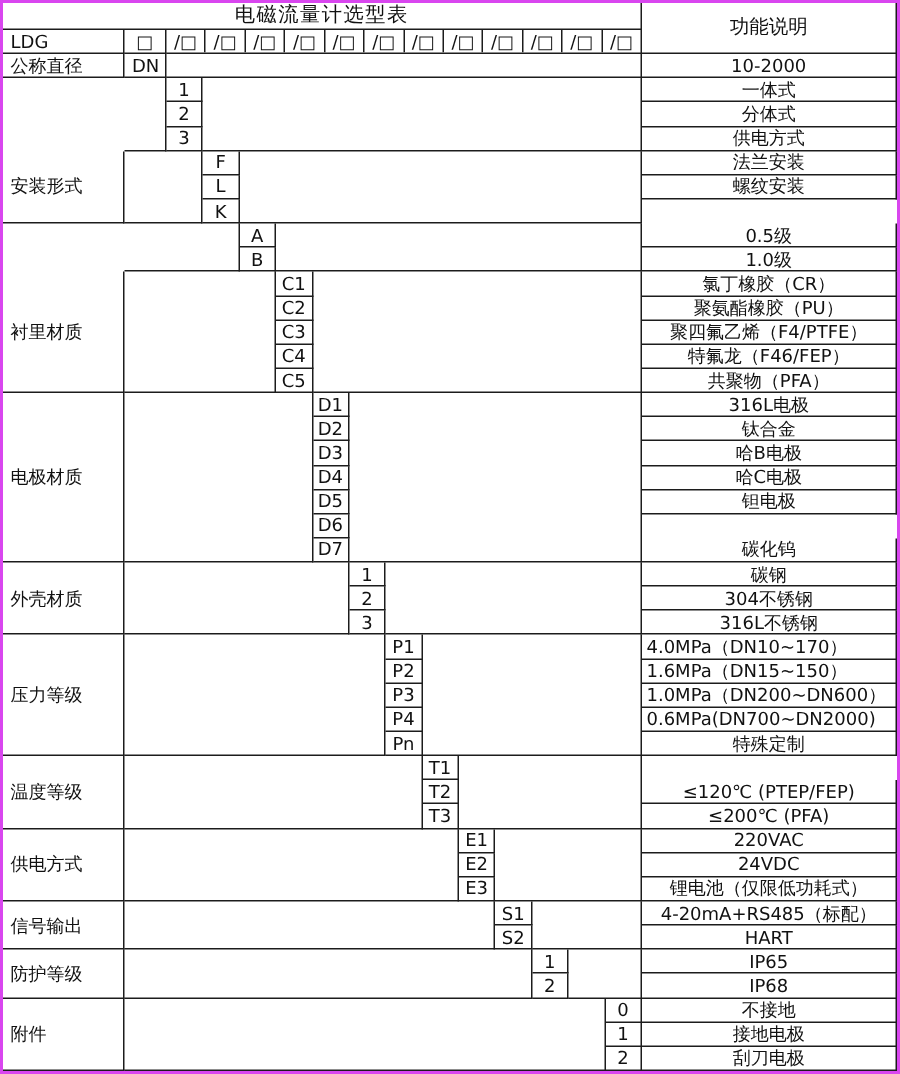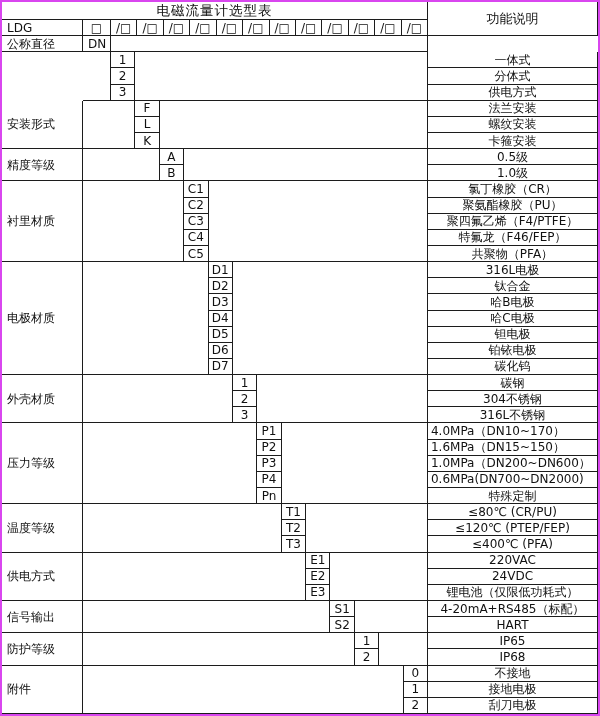--- a/index.html
+++ b/index.html
@@ -51,41 +51,40 @@
     <span class="slot">/□</span>
     <span class="slot">/□</span>
     <span class="slot">/□</span>
     <span class="slot">/□</span>
     <span class="slot">/□</span>
   </div>
 
   <div class="cell la" style="grid-area:3/1/4/2">公称直径</div>
   <div class="cell la" style="grid-area:3/2/4/3">DN</div>
   <div class="cell" style="grid-area:3/3/4/16"></div>
+  <div class="cell" style="grid-area:3/16/4/17">10-2000</div>
 
   <div class="cell" style="grid-area:4/2/7/3"></div>
   <div class="cell" style="grid-area:4/3/5/4">1</div>
   <div class="cell" style="grid-area:5/3/6/4">2</div>
   <div class="cell" style="grid-area:6/3/7/4">3</div>
   <div class="cell" style="grid-area:4/4/7/16"></div>
   <div class="cell" style="grid-area:4/16/5/17">一体式</div>
   <div class="cell" style="grid-area:5/16/6/17">分体式</div>
   <div class="cell" style="grid-area:6/16/7/17">供电方式</div>
 
   <div class="cell la" style="grid-area:7/1/10/2">安装形式</div>
   <div class="cell" style="grid-area:7/2/10/4"></div>
   <div class="cell" style="grid-area:7/4/8/5">F</div>
   <div class="cell" style="grid-area:8/4/9/5">L</div>
   <div class="cell" style="grid-area:9/4/10/5">K</div>
   <div class="cell" style="grid-area:7/5/10/16"></div>
   <div class="cell" style="grid-area:7/16/8/17">法兰安装</div>
   <div class="cell" style="grid-area:8/16/9/17">螺纹安装</div>
-  <div class="cell" style="grid-area:9/16/10/17">卡箍安装</div>
 
-  <div class="cell la" style="grid-area:10/1/12/2">精度等级</div>
   <div class="cell" style="grid-area:10/2/12/5"></div>
   <div class="cell" style="grid-area:10/5/11/6">A</div>
   <div class="cell" style="grid-area:11/5/12/6">B</div>
   <div class="cell" style="grid-area:10/6/12/16"></div>
   <div class="cell" style="grid-area:10/16/11/17">0.5级</div>
   <div class="cell" style="grid-area:11/16/12/17">1.0级</div>
 
   <div class="cell la" style="grid-area:12/1/17/2">衬里材质</div>
   <div class="cell" style="grid-area:12/2/17/6"></div>
   <div class="cell" style="grid-area:12/6/13/7">C1</div>
@@ -108,21 +107,20 @@
   <div class="cell" style="grid-area:20/7/21/8">D4</div>
   <div class="cell" style="grid-area:21/7/22/8">D5</div>
   <div class="cell" style="grid-area:22/7/23/8">D6</div>
   <div class="cell" style="grid-area:23/7/24/8">D7</div>
   <div class="cell" style="grid-area:17/8/24/16"></div>
   <div class="cell" style="grid-area:17/16/18/17">316L电极</div>
   <div class="cell" style="grid-area:18/16/19/17">钛合金</div>
   <div class="cell" style="grid-area:19/16/20/17">哈B电极</div>
   <div class="cell" style="grid-area:20/16/21/17">哈C电极</div>
   <div class="cell" style="grid-area:21/16/22/17">钽电极</div>
-  <div class="cell" style="grid-area:22/16/23/17">铂铱电极</div>
   <div class="cell" style="grid-area:23/16/24/17">碳化钨</div>
 
   <div class="cell la" style="grid-area:24/1/27/2">外壳材质</div>
   <div class="cell" style="grid-area:24/2/27/8"></div>
   <div class="cell" style="grid-area:24/8/25/9">1</div>
   <div class="cell" style="grid-area:25/8/26/9">2</div>
   <div class="cell" style="grid-area:26/8/27/9">3</div>
   <div class="cell" style="grid-area:24/9/27/16"></div>
   <div class="cell" style="grid-area:24/16/25/17">碳钢</div>
   <div class="cell" style="grid-area:25/16/26/17">304不锈钢</div>
@@ -141,23 +139,22 @@
   <div class="cell fnl" style="grid-area:29/16/30/17">1.0MPa（DN200~DN600）</div>
   <div class="cell fnl" style="grid-area:30/16/31/17">0.6MPa(DN700~DN2000)</div>
   <div class="cell" style="grid-area:31/16/32/17">特殊定制</div>
 
   <div class="cell la" style="grid-area:32/1/35/2">温度等级</div>
   <div class="cell" style="grid-area:32/2/35/10"></div>
   <div class="cell" style="grid-area:32/10/33/11">T1</div>
   <div class="cell" style="grid-area:33/10/34/11">T2</div>
   <div class="cell" style="grid-area:34/10/35/11">T3</div>
   <div class="cell" style="grid-area:32/11/35/16"></div>
-  <div class="cell" style="grid-area:32/16/33/17">≤80℃ (CR/PU)</div>
   <div class="cell" style="grid-area:33/16/34/17">≤120℃ (PTEP/FEP)</div>
-  <div class="cell" style="grid-area:34/16/35/17">≤400℃ (PFA)</div>
+  <div class="cell" style="grid-area:34/16/35/17">≤200℃ (PFA)</div>
 
   <div class="cell la" style="grid-area:35/1/38/2">供电方式</div>
   <div class="cell" style="grid-area:35/2/38/11"></div>
   <div class="cell" style="grid-area:35/11/36/12">E1</div>
   <div class="cell" style="grid-area:36/11/37/12">E2</div>
   <div class="cell" style="grid-area:37/11/38/12">E3</div>
   <div class="cell" style="grid-area:35/12/38/16"></div>
   <div class="cell" style="grid-area:35/16/36/17">220VAC</div>
   <div class="cell" style="grid-area:36/16/37/17">24VDC</div>
   <div class="cell" style="grid-area:37/16/38/17">锂电池（仅限低功耗式）</div>

